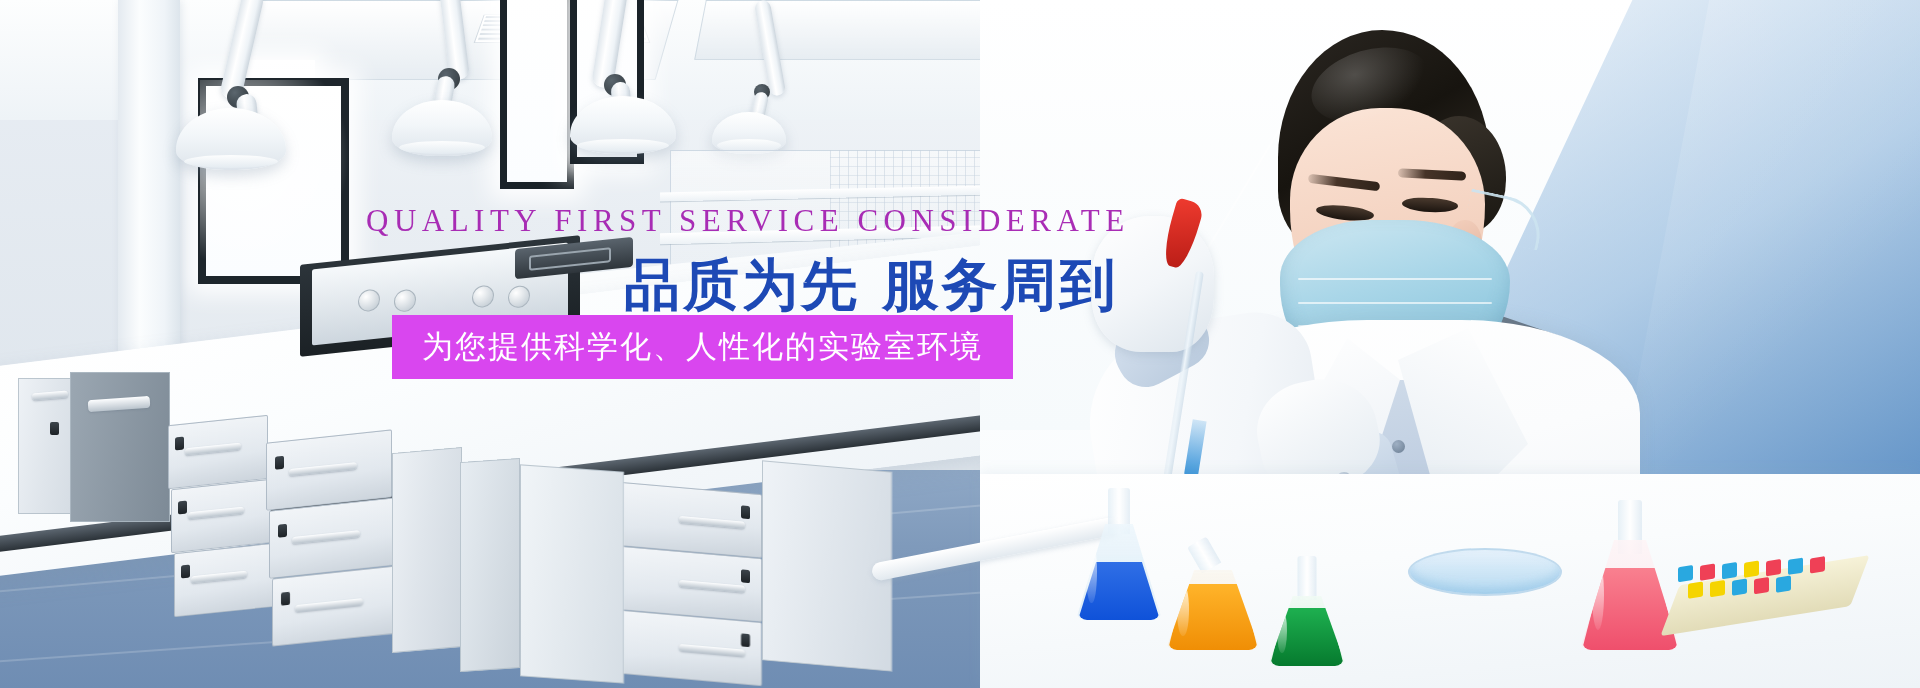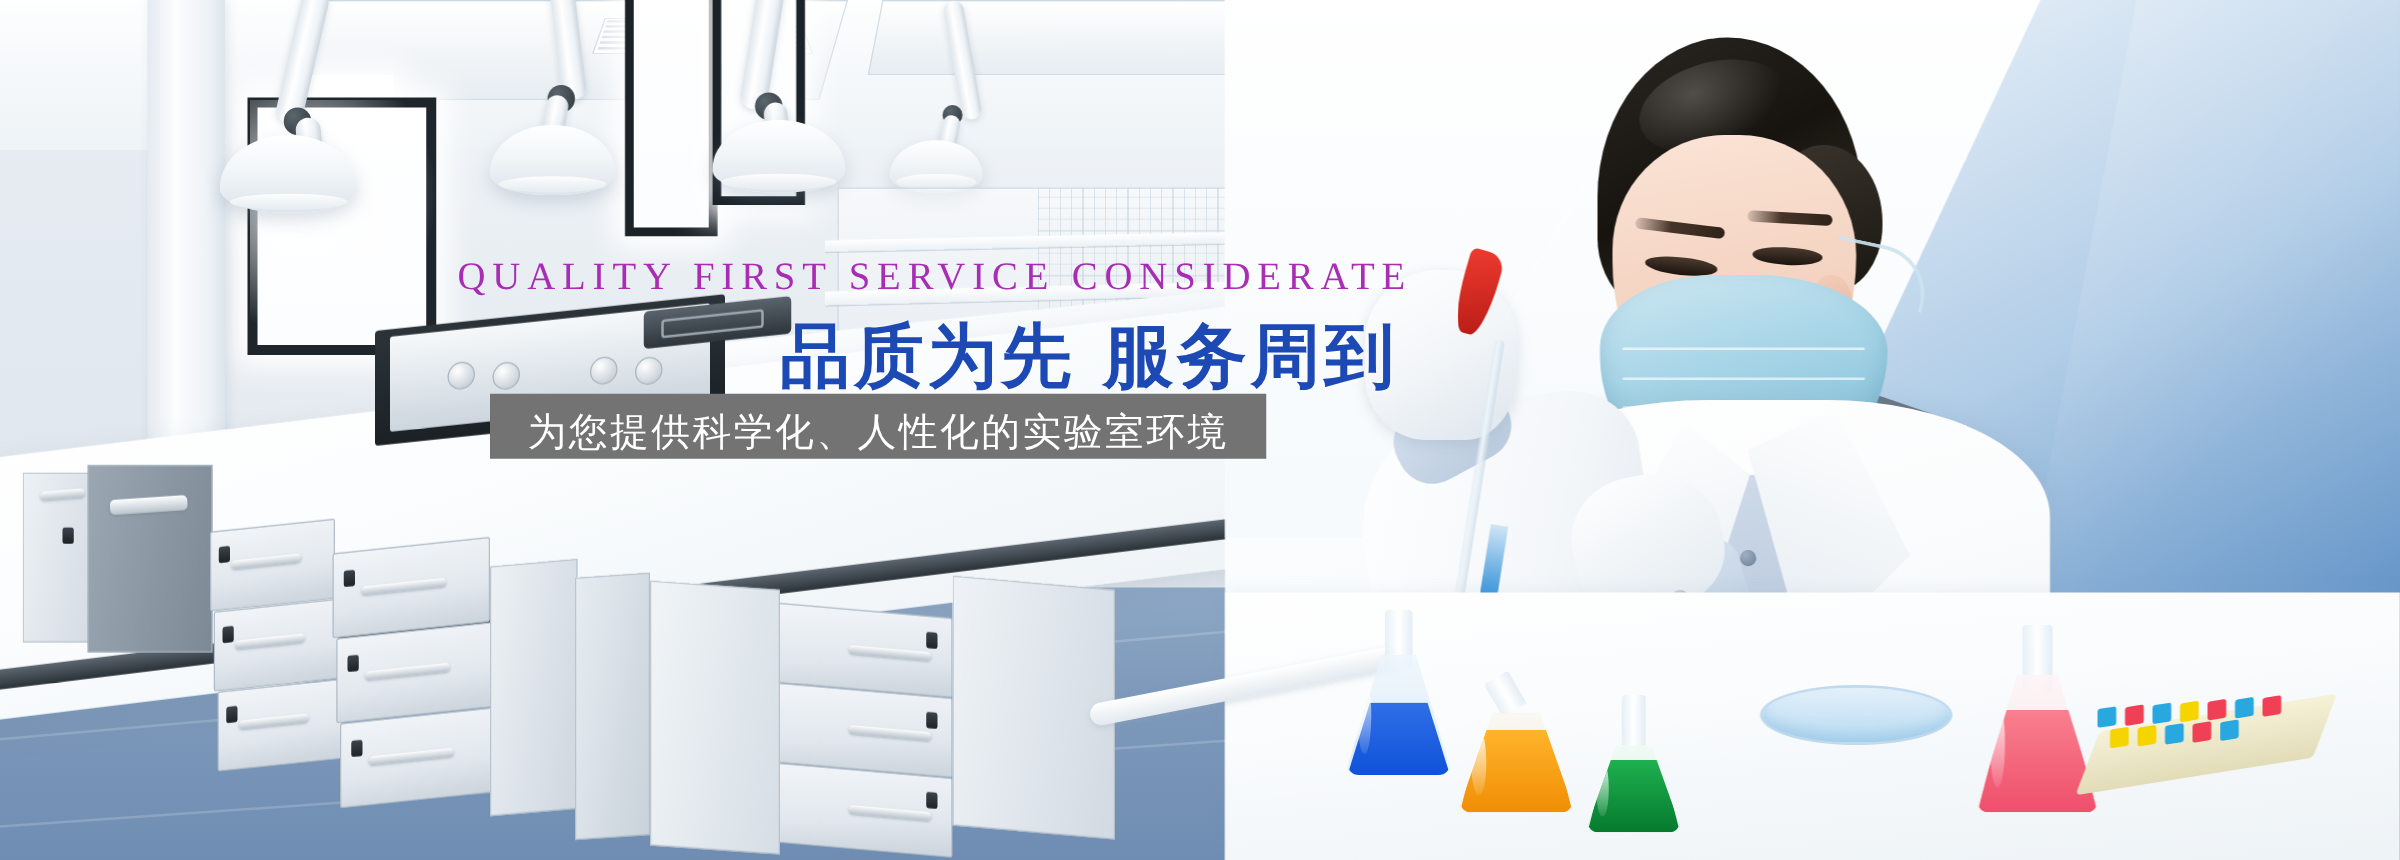--- a/index.html
+++ b/index.html
@@ -444,22 +444,22 @@
     font-weight:bold;
     letter-spacing:3px;
     color:#1d49b5;
     white-space:nowrap;
     text-shadow:0 2px 4px rgba(255,255,255,.45);
     margin-left:32px;
   }
 
   .sub-bar{
     position:absolute;left:392px;top:315px;
-    background:#737373;
-    padding:14px 30px 4px 30px;
+    background:#d946ef;
+    padding:14px 30px 16px 30px;
     white-space:nowrap;
   }
   .sub-text{
     font-family:"DejaVu Sans","Liberation Sans",sans-serif;
     font-size:31px;
     letter-spacing:2px;
     color:#ffffff;
     line-height:1.1;
   }
 </style>

